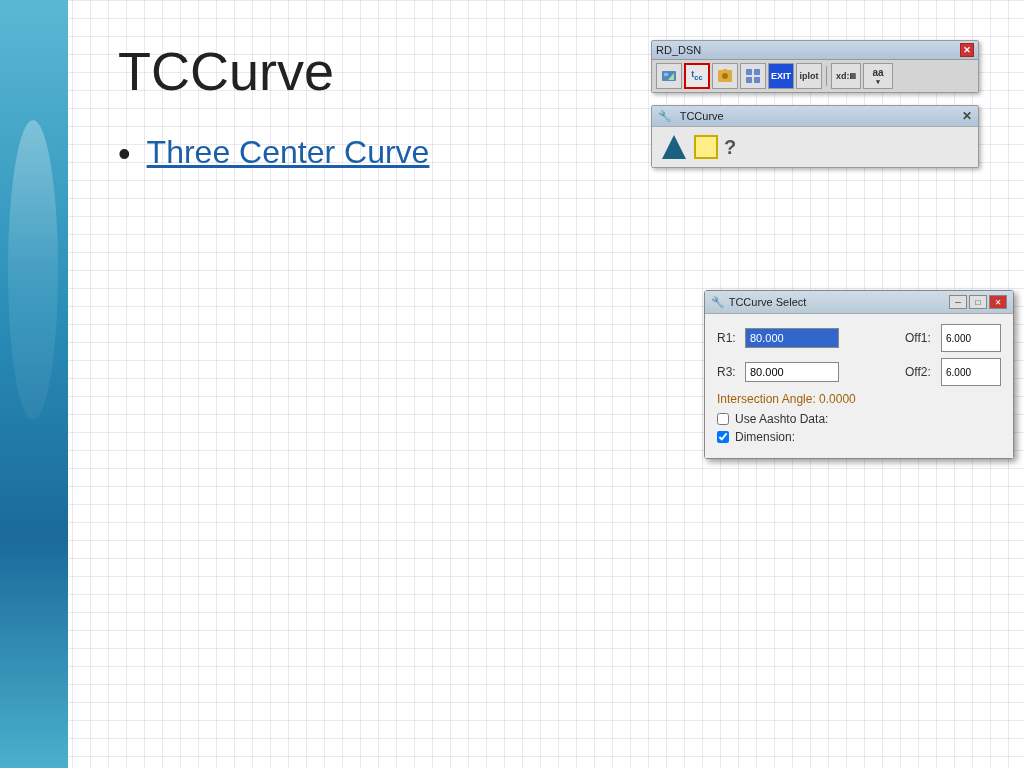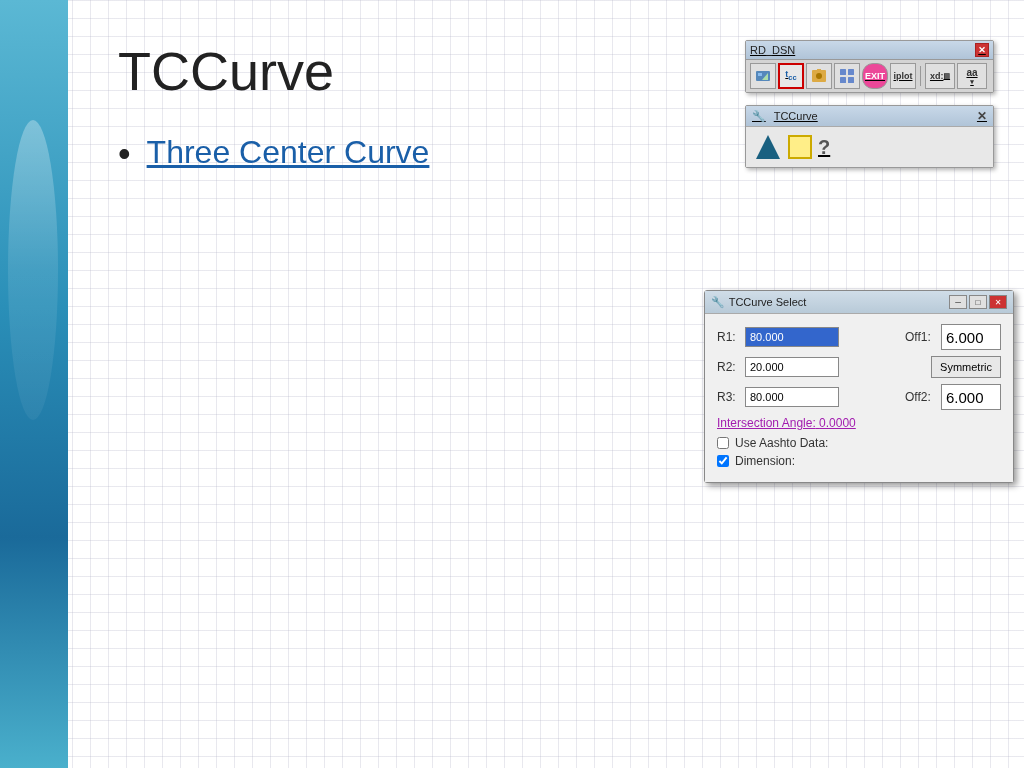--- a/index.html
+++ b/index.html
@@ -94,24 +94,23 @@
     .link-text {
       color: #1a5fa8;
       text-decoration: underline;
       cursor: pointer;
     }
 
     
     .right-panel {
       position: absolute;
       top: 40px;
-      right: 30px;
-      width: 249px;
+      right: 45px;
+      width: 328px;
       z-index: 2;
-      text-decoration: underline;
     }
 
     
     .toolbar-window {
       background: #e8e8e8;
       border: 1px solid #999;
       border-radius: 2px;
       margin-bottom: 12px;
       box-shadow: 2px 2px 4px rgba(0,0,0,0.3);
     }
@@ -169,25 +168,24 @@
       background: #e8e8e8;
     }
 
     .toolbar-btn.tcc {
       font-size: 9px;
       color: #1a5fa8;
       font-weight: bold;
     }
 
     .toolbar-btn.exit-btn {
-      background: #ec4899;
+      background: #1d4ed8;
       color: #fff;
       font-size: 9px;
       font-weight: bold;
-      border-radius: 11px;
     }
 
     .toolbar-btn.iplot {
       font-size: 9px;
       color: #333;
     }
 
     .toolbar-sep {
       width: 1px;
       height: 20px;
@@ -337,43 +335,42 @@
     }
 
     .off-label {
       width: 36px;
       font-size: 12px;
       color: #333;
     }
 
     .off-input {
       width: 60px;
-      height: 18px;
+      height: 28px;
       border: 1px solid #888;
-      padding: 12px 4px;
-      font-size: 15px;
+      padding: 0 4px;
+      font-size: 10px;
       background: #fff;
     }
 
     .symmetric-btn {
       margin-left: 4px;
       padding: 2px 8px;
       font-size: 11px;
       background: #e8e8e8;
       border: 1px solid #888;
       cursor: pointer;
       height: 22px;
     }
 
     .intersection-row {
       font-size: 12px;
-      color: #a21caf;
+      color: #a16207;
       margin-bottom: 6px;
       margin-top: 4px;
-      text-decoration: underline;
     }
 
     .checkbox-row {
       display: flex;
       align-items: center;
       font-size: 12px;
       color: #333;
       margin-bottom: 4px;
       gap: 6px;
     }
@@ -485,26 +482,20 @@
     <div class="select-dialog-body">
 
       <div class="field-row">
         <span class="field-label">R1:</span>
         <input class="field-input highlighted" type="text" value="80.000" style="">
         <div class="field-spacer"></div>
         <span class="off-label">Off1:</span>
         <input class="off-input" type="text" value="6.000" style="">
       </div>
 
-      <div class="field-row">
-        <span class="field-label">R2:</span>
-        <input class="field-input" type="text" value="20.000" style="">
-        <div class="field-spacer"></div>
-        <button class="symmetric-btn">Symmetric</button>
-      </div>
 
       <div class="field-row">
         <span class="field-label">R3:</span>
         <input class="field-input" type="text" value="80.000" style="">
         <div class="field-spacer"></div>
         <span class="off-label">Off2:</span>
         <input class="off-input" type="text" value="6.000" style="">
       </div>
 
       <div class="intersection-row">

